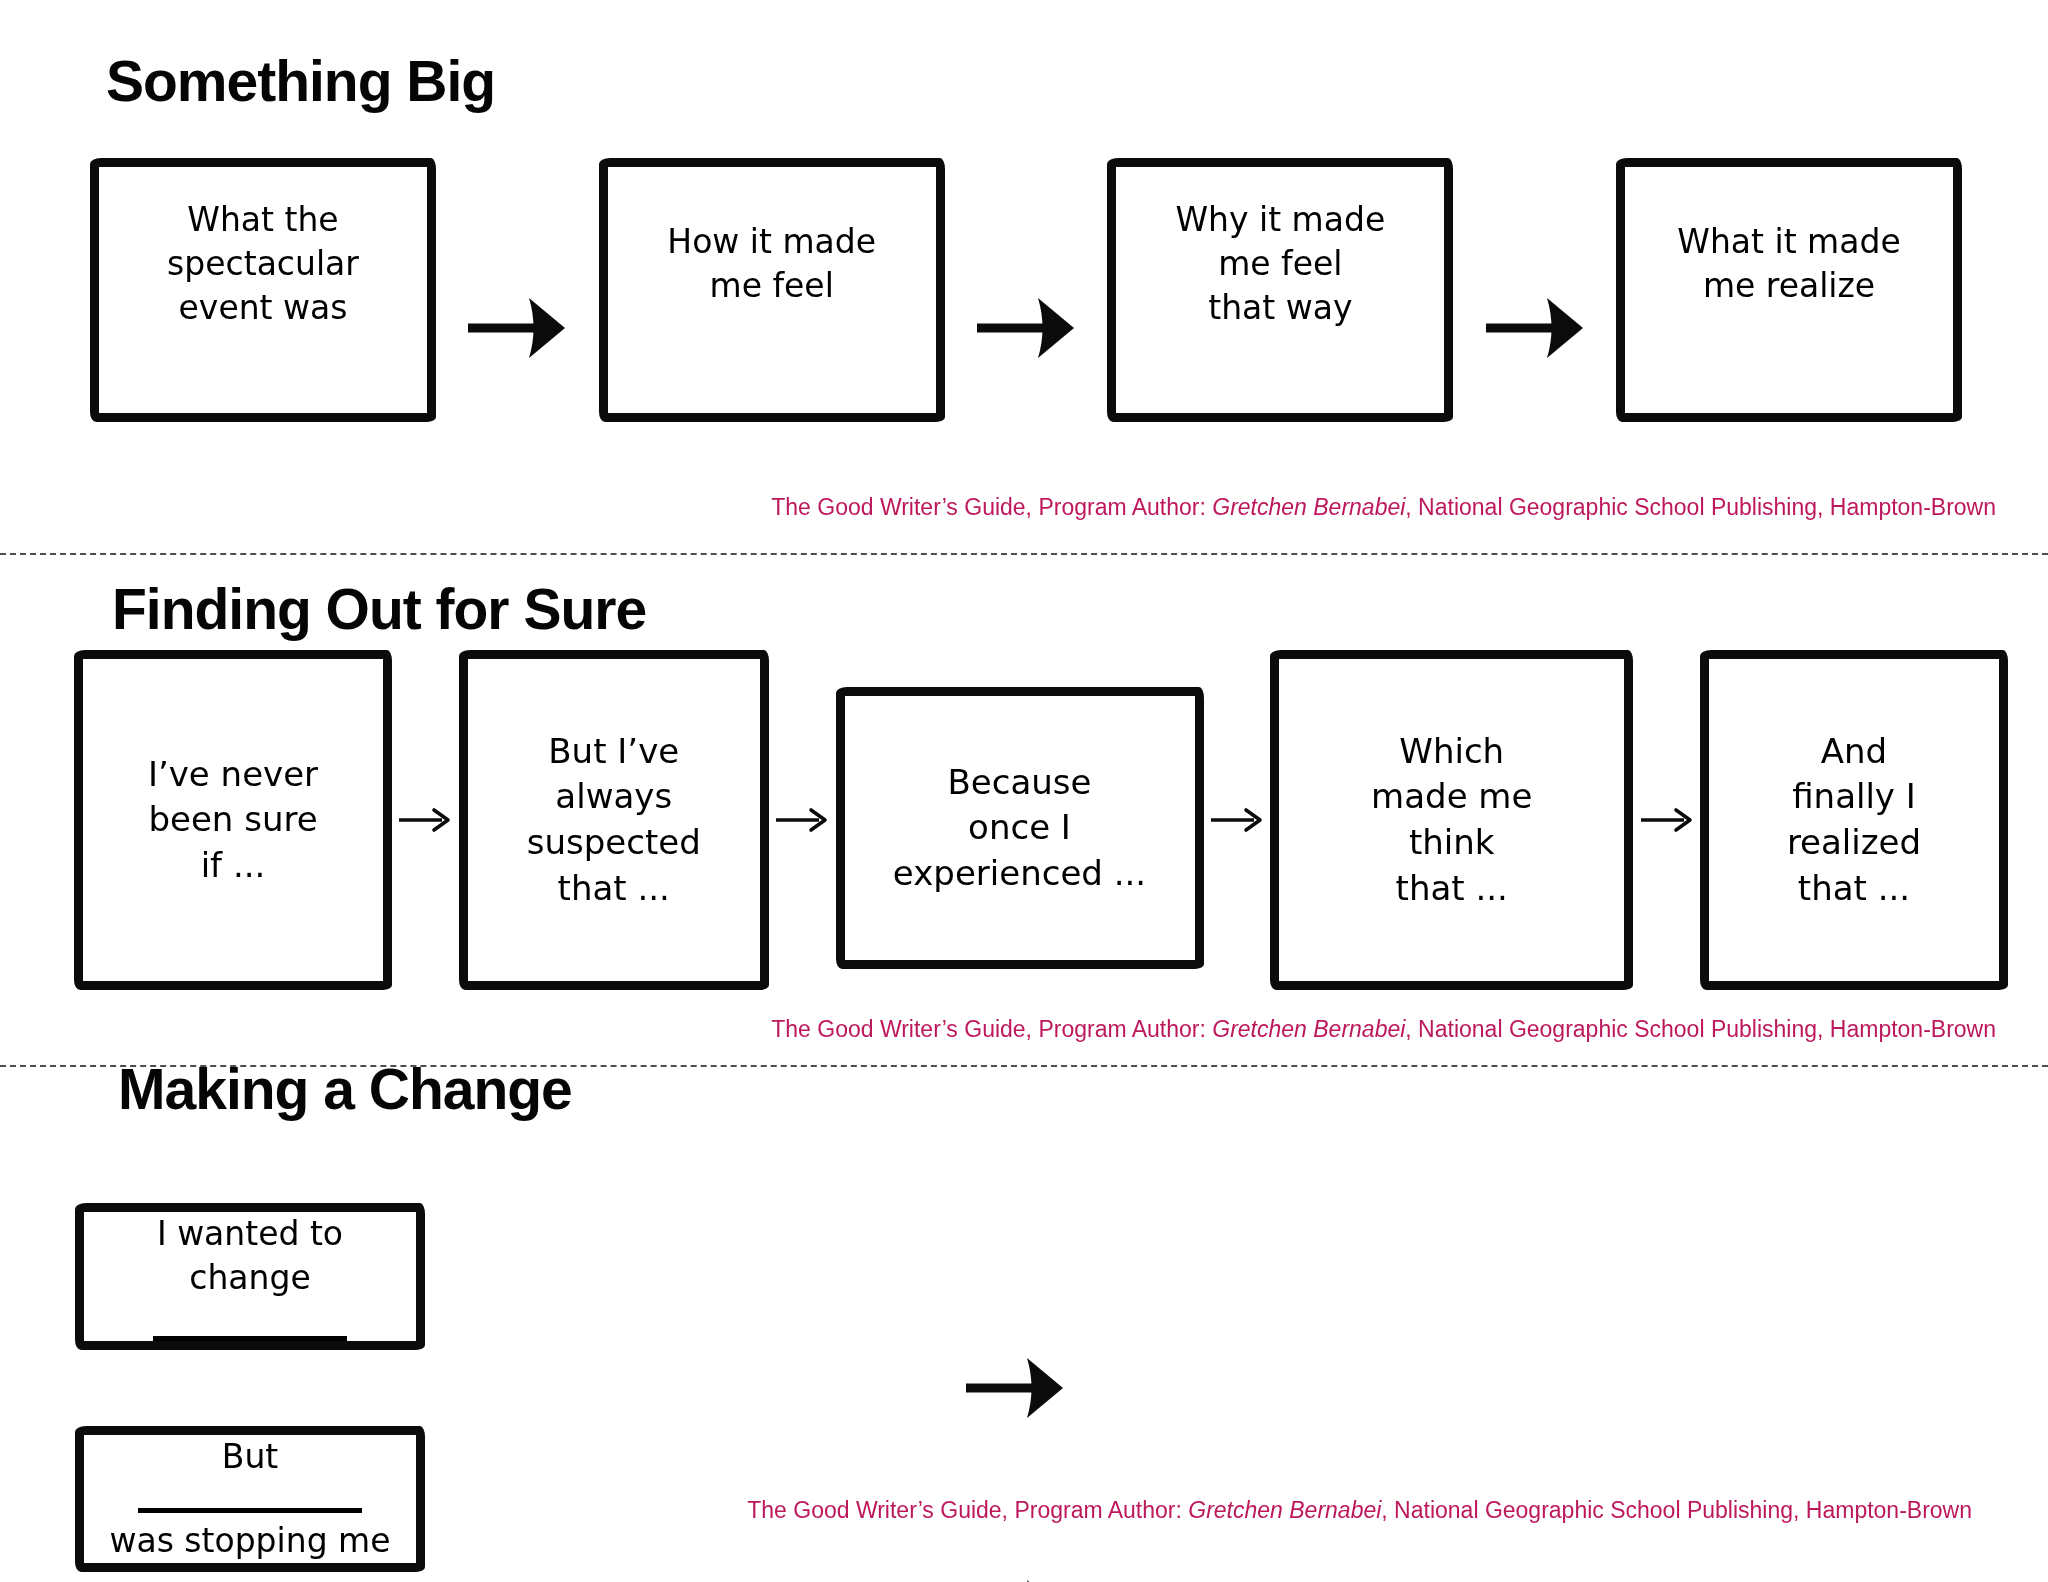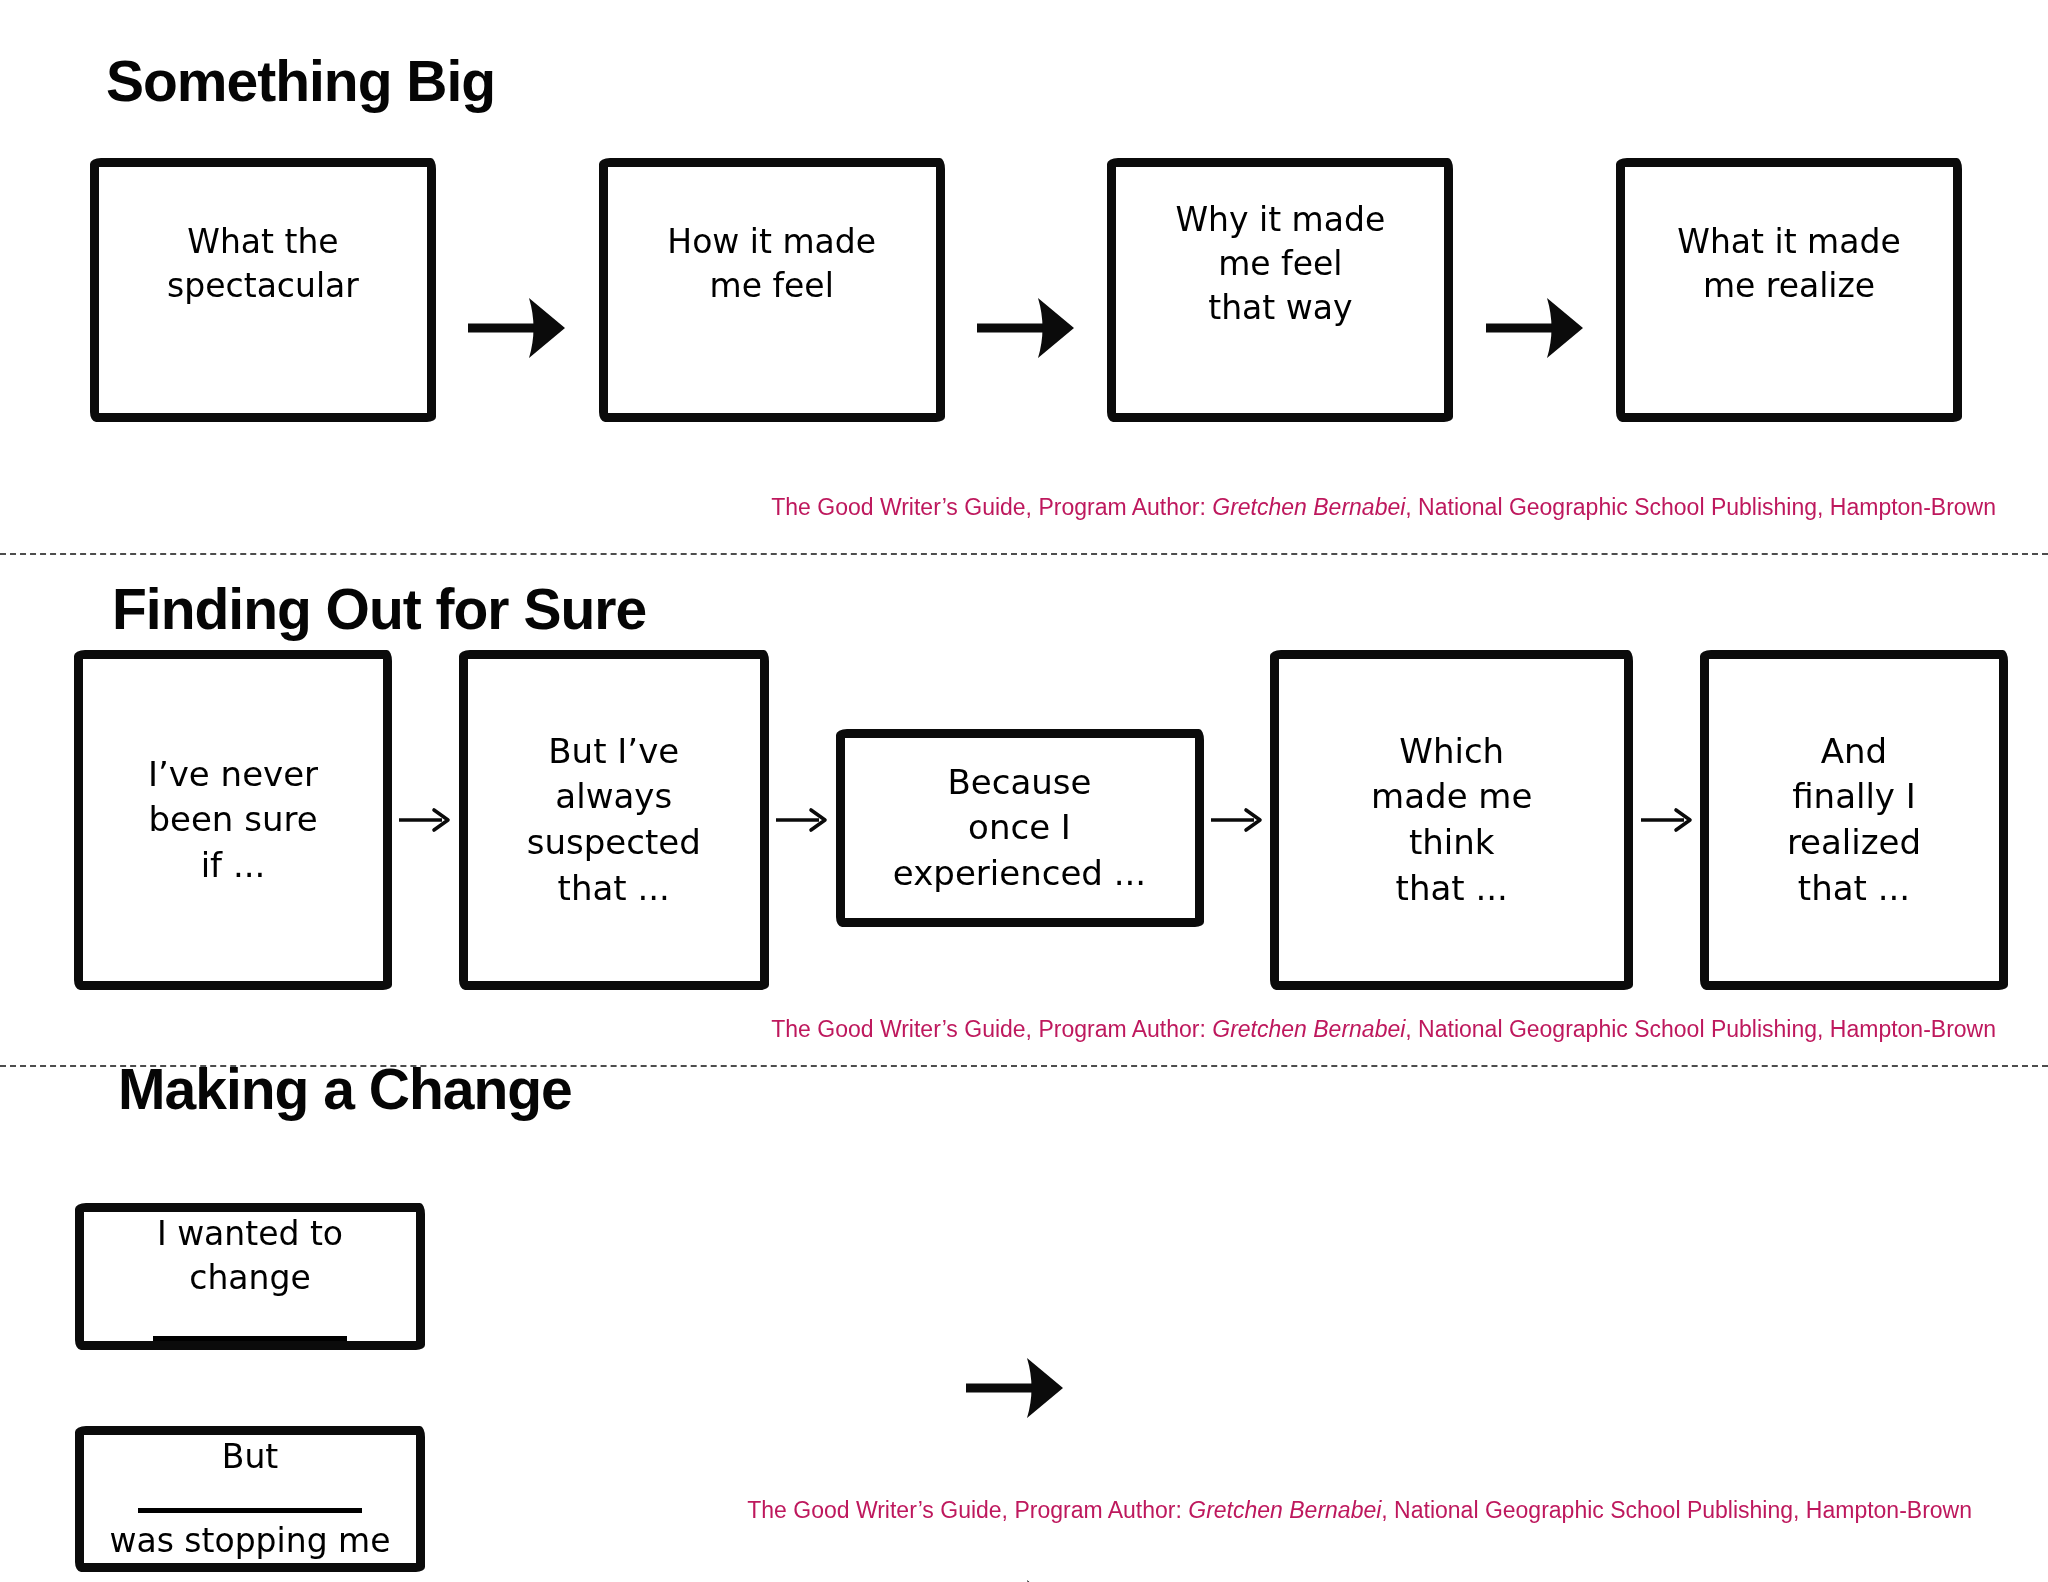--- a/index.html
+++ b/index.html
@@ -42,21 +42,21 @@
     flex:0 0 auto;
   }
   
   #row-0 .box { width:346px; }
   
   #row-1 .box-b0 { width:318px; }
   #row-1 .box-b1 { width:310px; }
   #row-1 .box-b2 { width:368px; }
   #row-1 .box-b3 { width:363px; }
   #row-1 .box-b4 { width:308px; }
-  #row-1 .box.short { height:198px; align-self:center;margin-top:16px; }
+  #row-1 .box.short { height:282px; align-self:center;margin-top:16px; }
   
   #row-2 .box { width:350px; }
 
   .box-text {
     width:100%;
     text-align:center;
     font-size:33px;
     line-height:1.34;
     font-weight:500;
     padding:0 14px;
@@ -105,20 +105,21 @@
 </style>
 </head>
 <body>
 
 <h2 class="title" id="title-1">Something Big</h2>
 <div class="row" id="row-0">
     <div class="box box-b0">
       <div class="box-text">
         <div class="line">What the</div>
         <div class="line">spectacular</div>
+        <div class="line">event was</div>
       </div>
     </div>
     <div class="arrow thick">
       <svg width="104" height="76" viewBox="0 0 104 76" xmlns="http://www.w3.org/2000/svg">
         <path d="M3 38 H78" stroke="#0b0b0b" stroke-width="9" stroke-linecap="butt" fill="none"></path>
         <path d="M64 8 L100 38 L64 68 Q73 38 64 8 Z" fill="#0b0b0b"></path>
       </svg>
     </div>
     <div class="box box-b1">
       <div class="box-text">

